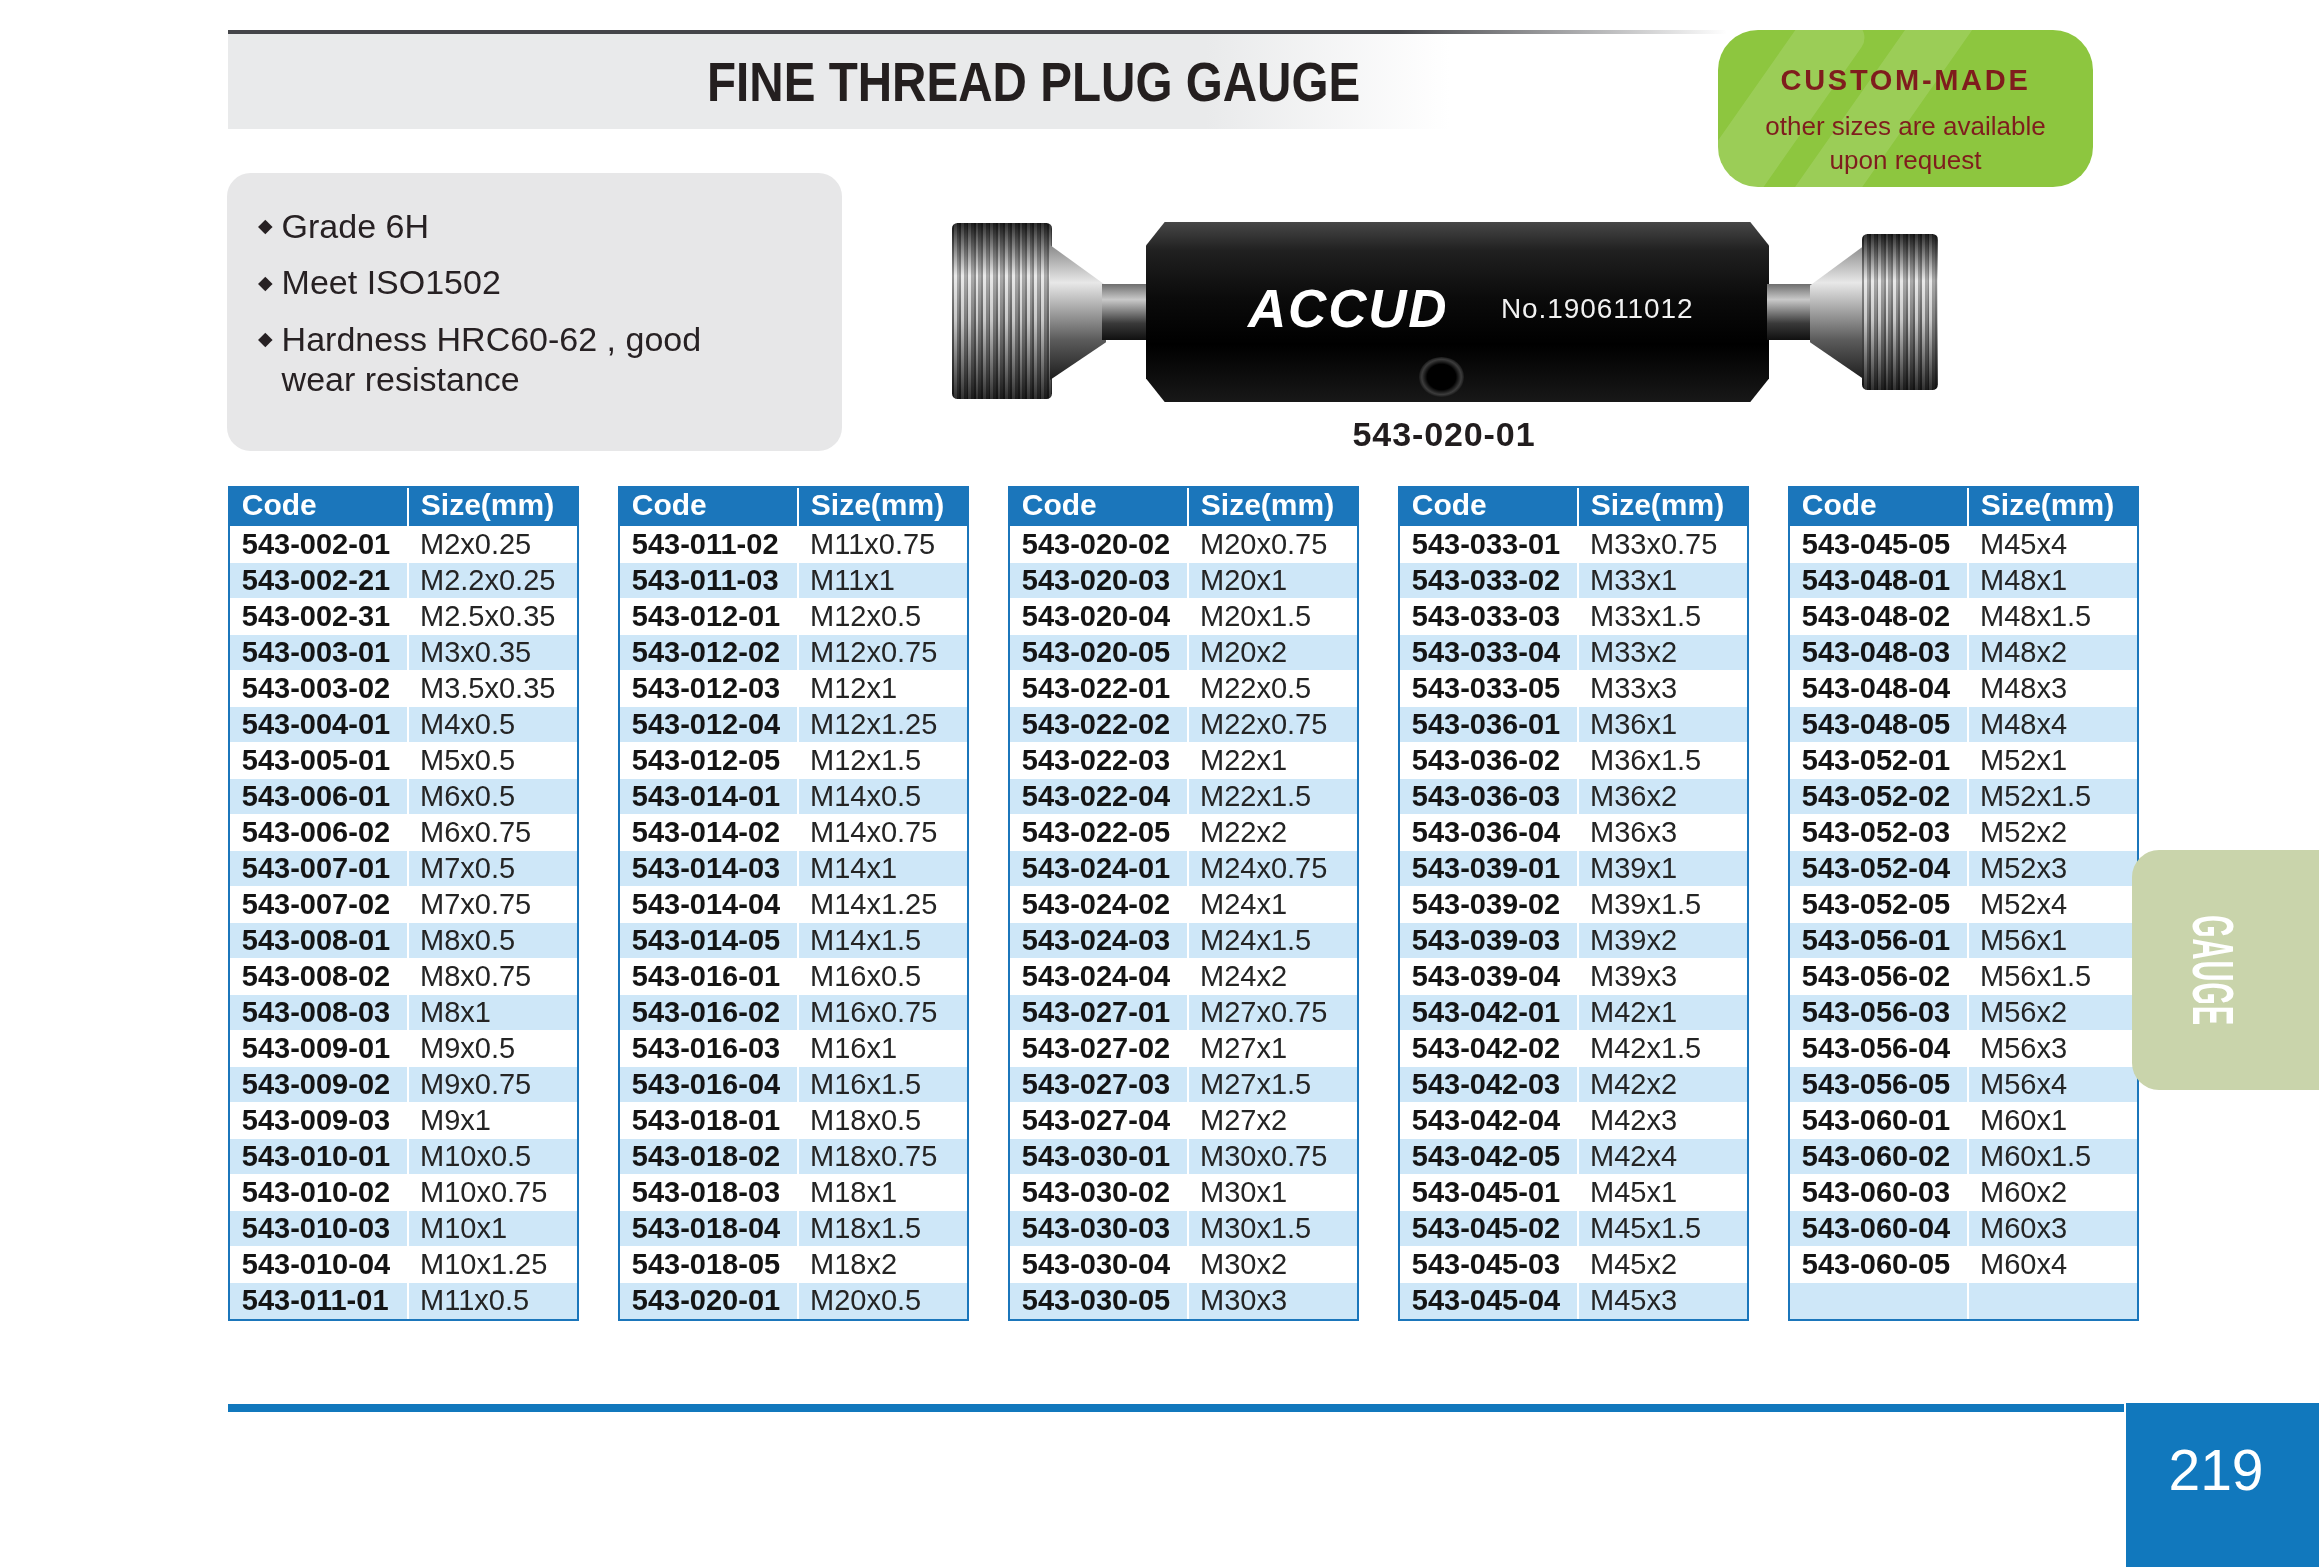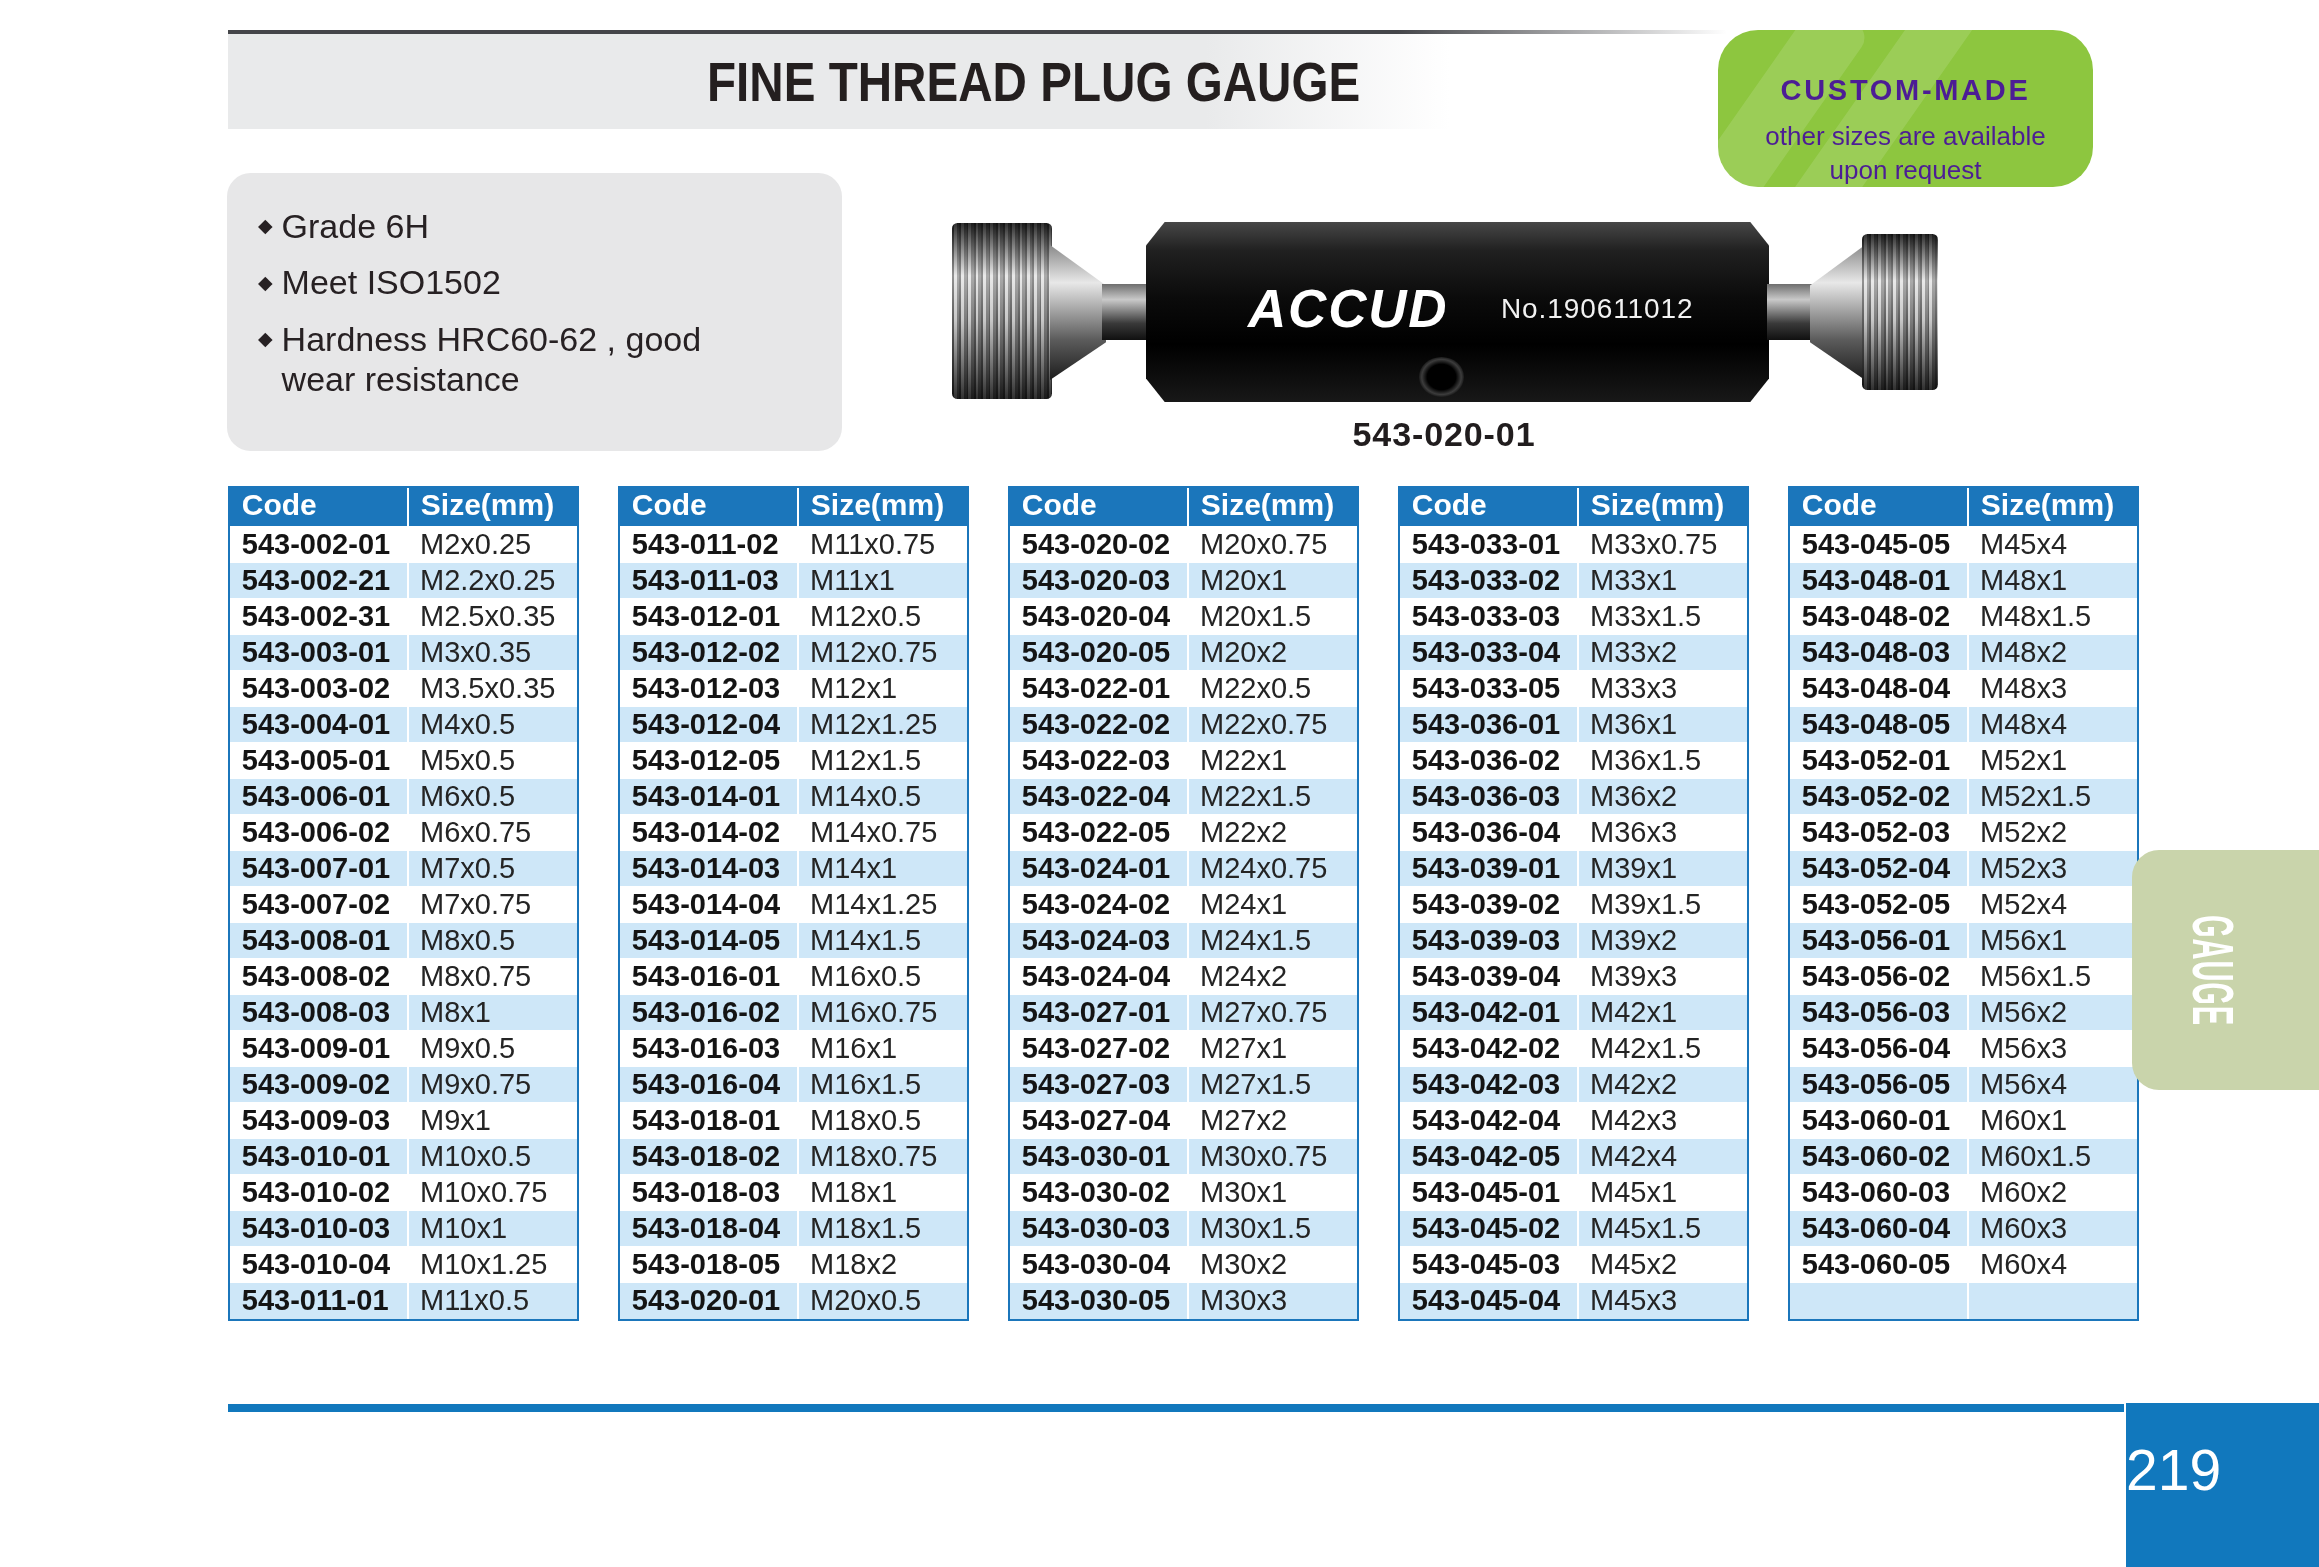--- a/index.html
+++ b/index.html
@@ -27,22 +27,22 @@
   .series-label { color:#ffffff; font-weight:bold; font-size:49px; letter-spacing:0.9px; white-space:nowrap; }
   .page-title {
     position:absolute; left:707px; top:34px; height:95px; display:flex; align-items:center;
     font-weight:bold; font-size:56px; color:#241f1f; letter-spacing:0px;
     transform:scaleX(0.85); transform-origin:left center; white-space:nowrap;
   }
 
   
   .badge {
     position:absolute; left:1718px; top:30px; width:375px; height:157px;
-    background:#8dc63f; border-radius:40px; color:#4c1d95; text-align:center;
-    padding-top:44px; overflow:hidden;
+    background:#8dc63f; border-radius:40px; color:#7f1d1d; text-align:center;
+    padding-top:34px; overflow:hidden;
   }
   .badge-deco1, .badge-deco2 {
     position:absolute; background:rgba(255,255,255,0.13); border-radius:16.4px;
   }
   .badge-deco1 { width:64px; height:236px; left:27px; top:-36px; transform:rotate(35deg); }
   .badge-deco2 { width:55px; height:273px; left:136px; top:-55px; transform:rotate(35deg); }
   .badge-title { position:relative; font-weight:bold; font-size:29px; letter-spacing:2.7px; }
   .badge-line { position:relative; font-size:26px; line-height:34px; }
   .badge-line.first { margin-top:11.8px; }
 
@@ -129,21 +129,21 @@
   }
   .side-tab-label {
     color:#ffffff; font-weight:bold; font-size:58px; letter-spacing:1.8px;
     transform:rotate(90deg) scaleX(0.5); white-space:nowrap;
   }
 
   
   .footer-rule { position:absolute; left:228px; top:1404px; width:1896px; height:8.2px; background:#1178bd; }
   .page-box {
     position:absolute; left:2126px; top:1403px; width:194px; height:165px; background:#1178bd;
-    display:flex; align-items:center; 
+    display:flex; align-items:center; justify-content:center;
     padding-right:14px; padding-bottom:31px;
   }
   .page-num { color:#ffffff; font-size:57px; }
 </style>
 </head>
 <body>
 
 <div class="page">
 
   <div class="band-topline"></div>

